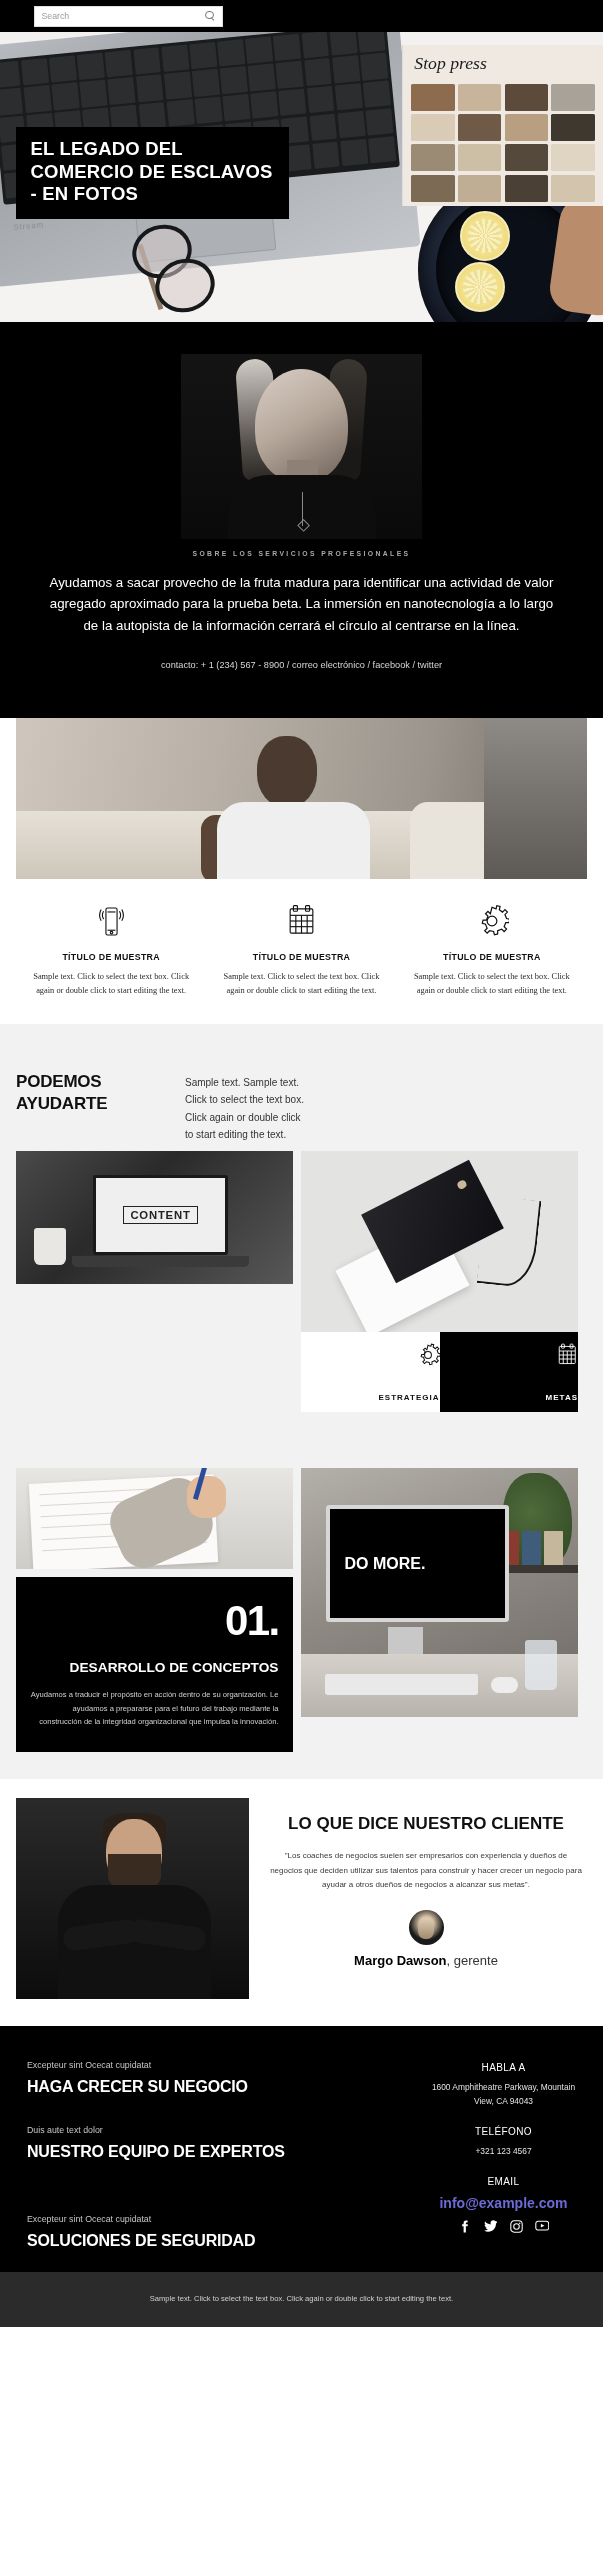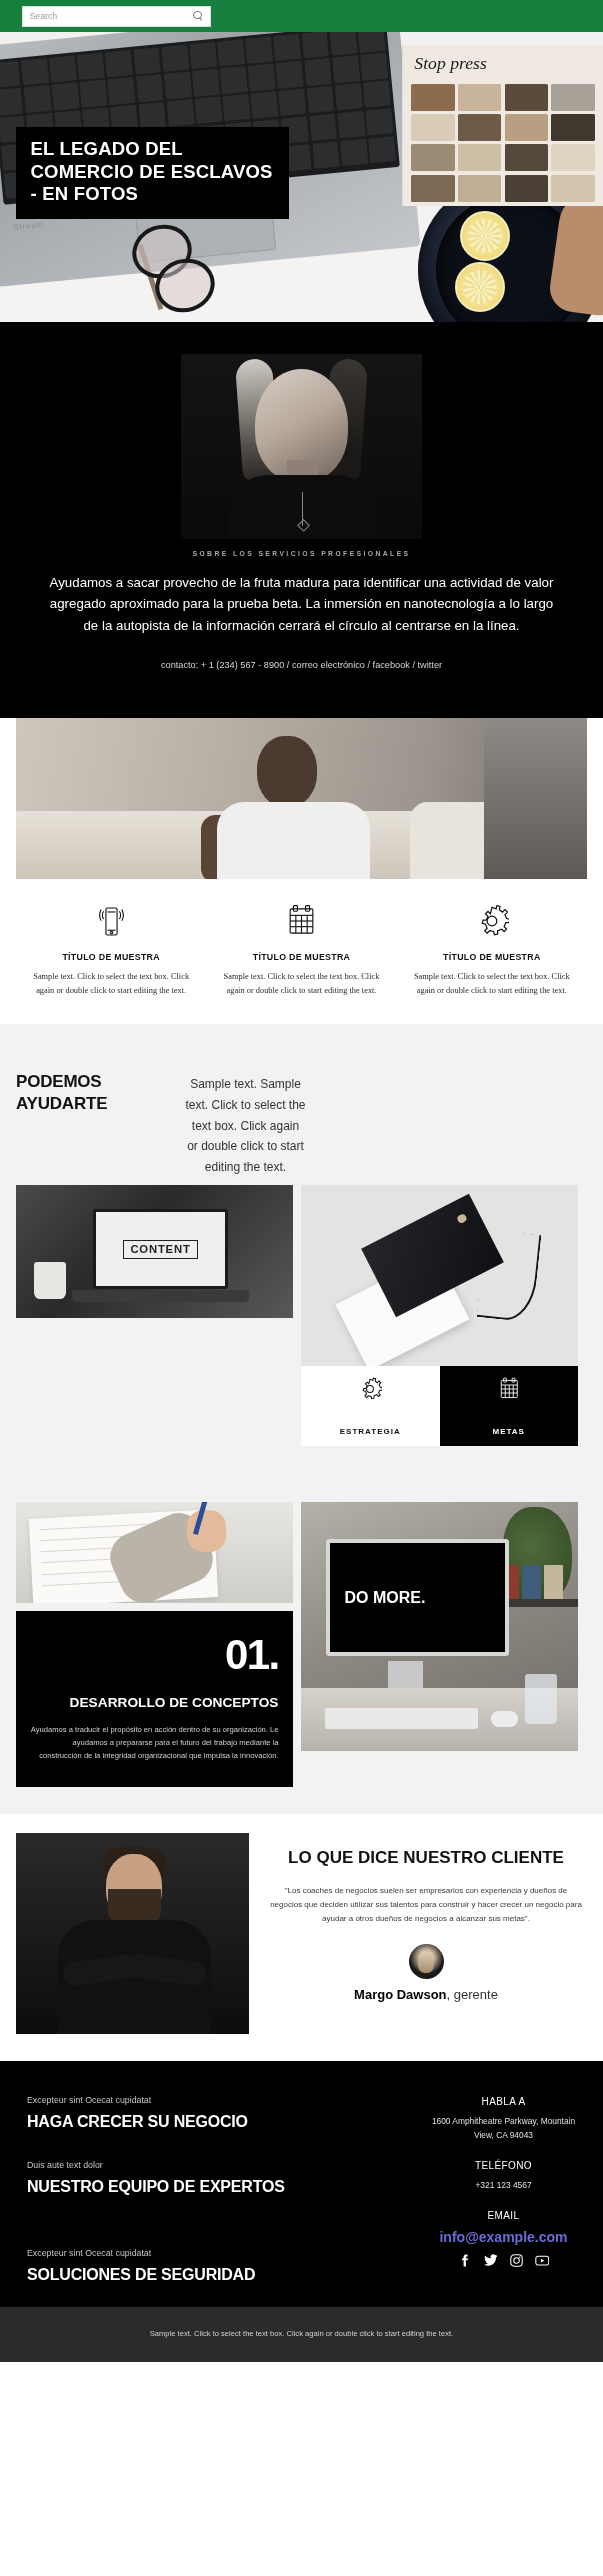--- a/index.html
+++ b/index.html
@@ -8,22 +8,22 @@
     font-family:"Liberation Sans", sans-serif;
     background:#ffffff;
     color:#111;
     width:603px;
     overflow-x:hidden;
   }
   .page { width:603px; position:relative; }
 
   
   .searchbar-wrap {
-    height:32px; background:#15803d; display:flex; align-items:center;
-    padding-left:22px;
+    height:32px; background:#000000; display:flex; align-items:center;
+    padding-left:34px;
   }
   .searchbox {
     width:189px; height:21px; border:0.8px solid #ddd; background:#fff;
     display:flex; align-items:center; justify-content:space-between;
     padding:0 6.4px;
   }
   .searchbox .ph { font-size:8.8px; color:#9b9b9b; font-family:"Liberation Sans",sans-serif; }
   .searchbox .mag { width:10.5px; height:10.5px; position:relative; }
   .searchbox .mag::before {
     content:""; position:absolute; left:0; top:0; width:6.4px; height:6.4px;
@@ -210,21 +210,21 @@
   .feature p {
     font-family:"Liberation Serif", serif;
     font-size:8.4px; line-height:1.62; color:#2b2b2b;
   }
 
   
   .help { background:#f2f2f2; padding:29px 0 32px 0; }
   .help-top { display:flex; align-items:flex-start; padding:0 16px; }
   .help-left { width:161px; padding-top:17.7px; }
   .help-left h2 { font-size:17px; font-weight:bold; line-height:1.28; letter-spacing:-0.2px; }
-  .help-copy { width:121px; font-size:12px; line-height:1.72; color:#333; padding-top:21px; margin-left:8px;text-align:center;}
+  .help-copy { width:121px; font-size:10px; line-height:1.72; color:#333; padding-top:21px; margin-left:8px;}
   .help-grid { display:flex; padding:0 16px; margin-top:8px; gap:8px; align-items:flex-start; }
   .help-imgcol { width:277px; }
   .laptop-photo {
     width:277px; height:133px; position:relative; overflow:hidden;
     background:linear-gradient(135deg,#4a4a4a 0%,#2a2a2a 40%,#585858 100%);
   }
   .laptop-photo .screen {
     position:absolute; left:77px; top:24px; width:135px; height:80px;
     background:#efefef; border:3.2px solid #1a1a1a; border-radius:2.4px;
     display:flex; align-items:center; justify-content:center;
@@ -257,21 +257,21 @@
     position:absolute; left:45px; top:90px; width:113px; height:74px;
     background:#fbfbfb; transform:rotate(-27deg); box-shadow:0 2.4px 8px rgba(0,0,0,.18);
   }
   .tag-photo .string {
     position:absolute; left:180px; top:47px; width:56px; height:88px;
     border-right:2.4px solid #141414; border-bottom:2.4px solid #141414;
     border-radius:0 0 50% 0; transform:rotate(6deg);
   }
   .help-cards { display:flex; width:277px; }
   .card { flex:1; height:80px; display:flex; flex-direction:column;
-          align-items:center; justify-content:center; gap:23px; }
+          align-items:flex-end; justify-content:center; gap:23px; }
   .card.light { background:#fff; color:#111; }
   .card.dark { background:#000; color:#fff; }
   .card span.lbl { font-size:8px; font-weight:bold; letter-spacing:1px; }
 
   
   .concept { background:#f2f2f2; padding:24px 0 27px 0; }
   .concept-row { display:flex; padding:0 16px; gap:8px; align-items:flex-start; }
   .concept-left { width:277px; }
   .sketch-photo {
     width:277px; height:101px; position:relative; overflow:hidden;

